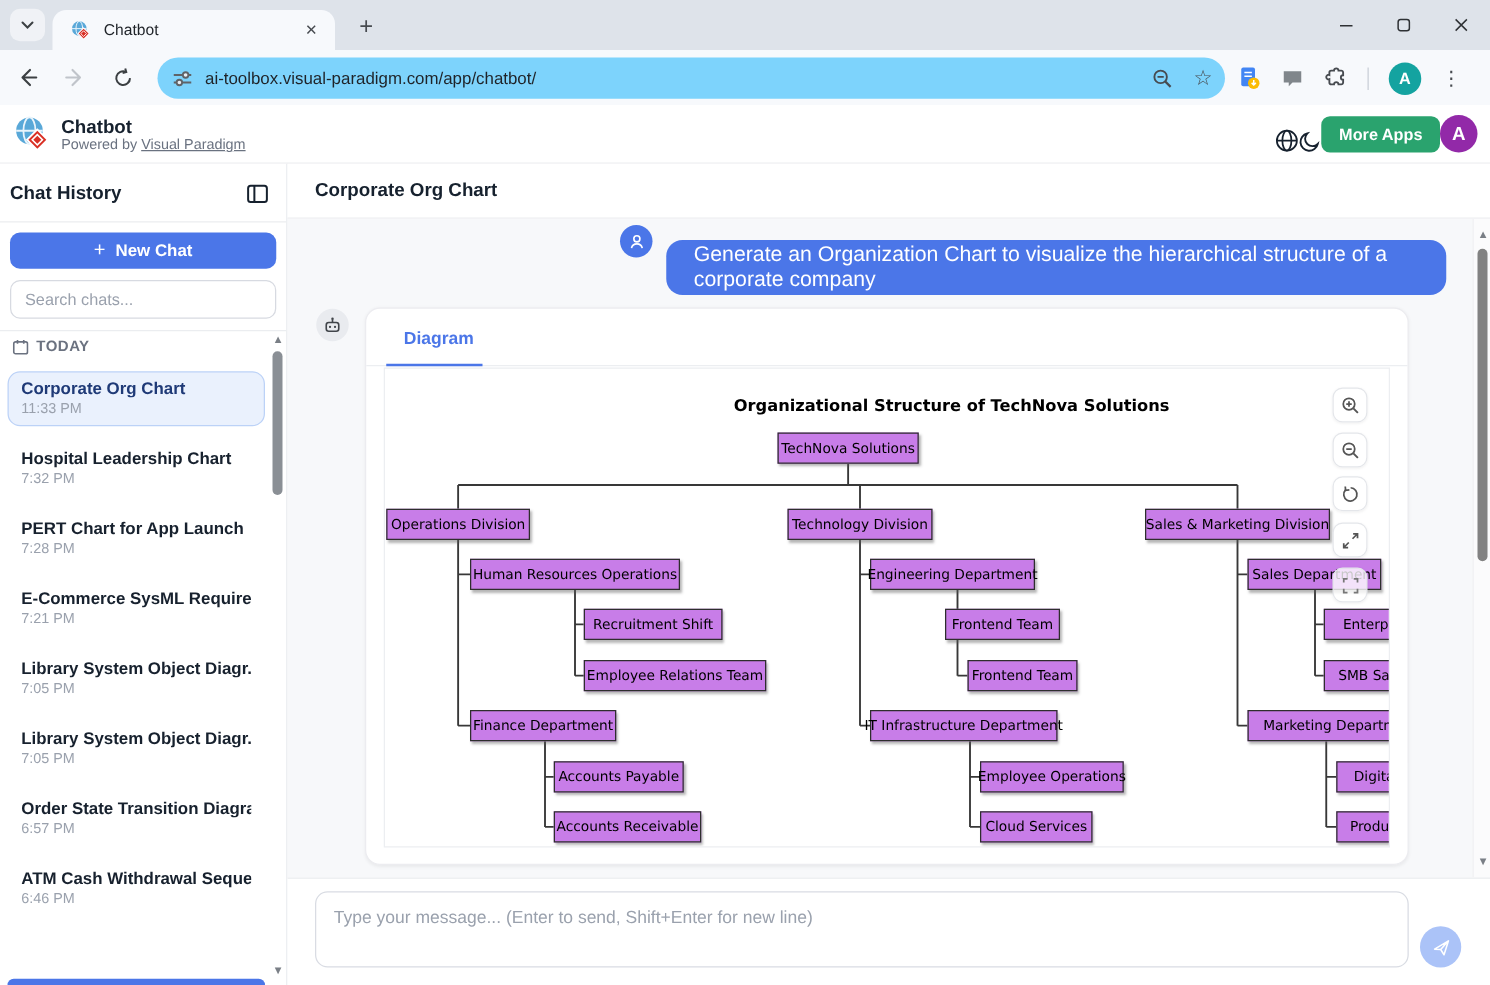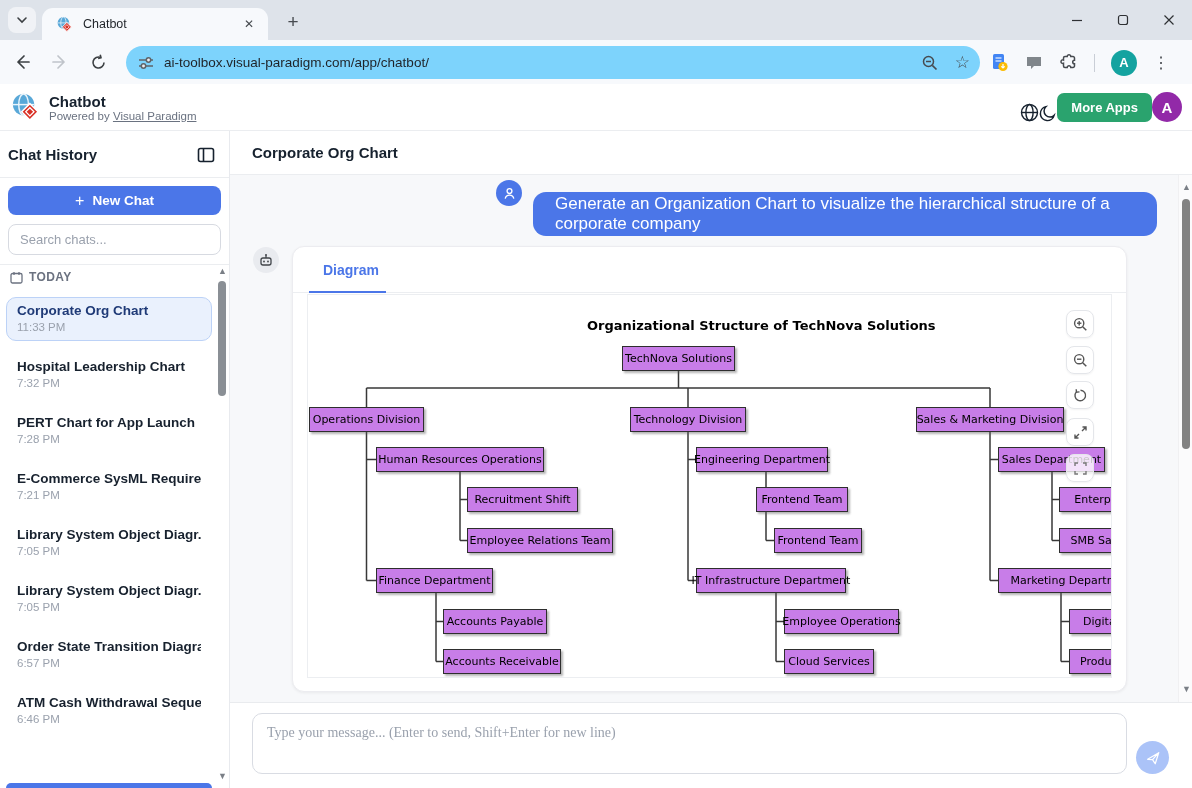--- a/index.html
+++ b/index.html
@@ -72,21 +72,21 @@
   .dtab{position:absolute;top:0;height:46px;display:flex;align-items:center;font-size:14px;color:#5c6470;cursor:pointer}
   .dtab.active{color:#4b76e8;font-weight:bold}
   .dtab-underline{position:absolute;left:16px;top:44px;width:77px;height:2px;background:#4b76e8}
 
   .viewport{position:absolute;left:14px;top:47px;width:805px;height:384px;background:#fff;border:1px solid #eceef1;overflow:hidden}
   .dg-title{position:absolute;left:279px;top:23px;font-family:"DejaVu Sans",sans-serif;font-size:13px;font-weight:bold;color:#000;white-space:nowrap}
   .nd{position:absolute;height:25px;background:#c87de8;border:1.6px solid #2e2e2e;box-shadow:1.5px 2px 2px rgba(90,90,90,.45);font-family:"DejaVu Sans",sans-serif;font-size:11px;color:#000;display:flex;align-items:center;justify-content:center;white-space:nowrap}
   .cbtn{position:absolute;left:758px;width:28px;height:28px;border:1px solid #e4e6ea;border-radius:8px;background:rgba(255,255,255,.78);display:flex;align-items:center;justify-content:center;z-index:5;box-shadow:0 1px 2px rgba(0,0,0,.05);cursor:pointer}
 
   .inputarea{position:absolute;left:0;top:571px;width:962px;height:86px;background:#fff;border-top:1px solid #e9ebee}
-  .msg-input{position:absolute;left:22px;top:10px;width:875px;height:61px;border:1px solid #d9dce3;border-radius:10px;padding:11px 14px;font-size:14px;font-family:Liberation Serif, serif;color:#333;resize:none;outline:none}
+  .msg-input{position:absolute;left:22px;top:10px;width:875px;height:61px;border:1px solid #d9dce3;border-radius:10px;padding:11px 14px;font-size:14px;font-family:Liberation Sans, sans-serif;color:#333;resize:none;outline:none}
   .msg-input::placeholder{color:#9aa1ad}
   .sendbtn{position:absolute;left:906px;top:38px;width:33px;height:33px;border:none;border-radius:50%;background:#abc3f8;display:flex;align-items:center;justify-content:center}
 </style>
 </head>
 <body>
 
 <div class="tabstrip">
   <div class="tab-search">
     <svg width="12" height="12" viewBox="0 0 12 12">
         <polyline points="2,4 6,8 10,4" fill="none" stroke="#3c4043" stroke-width="1.6" stroke-linecap="round"></polyline>

